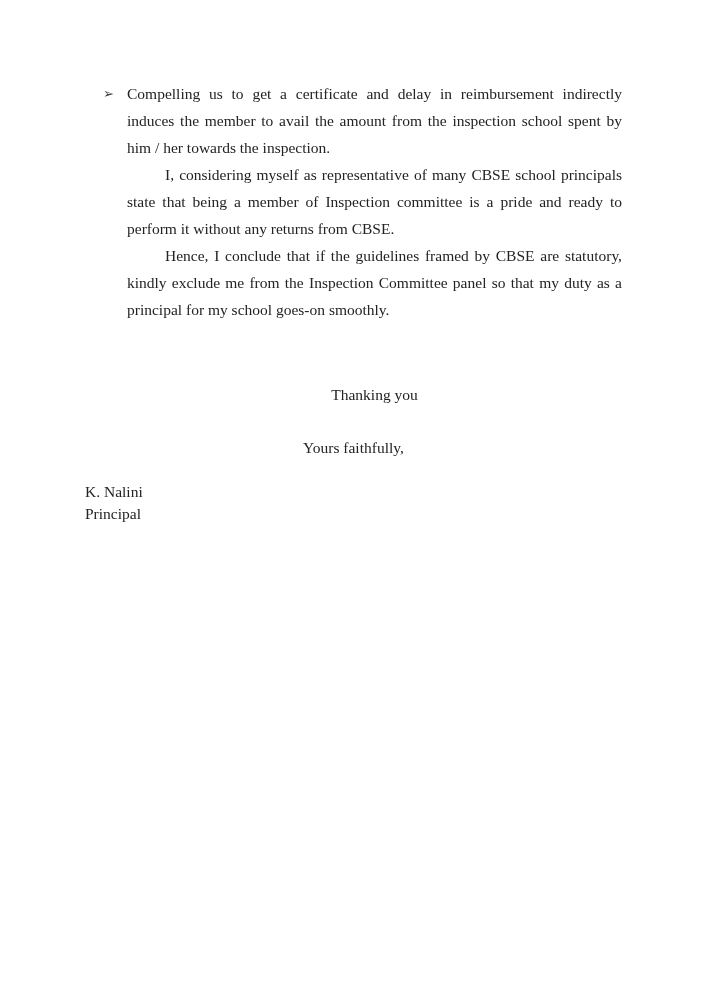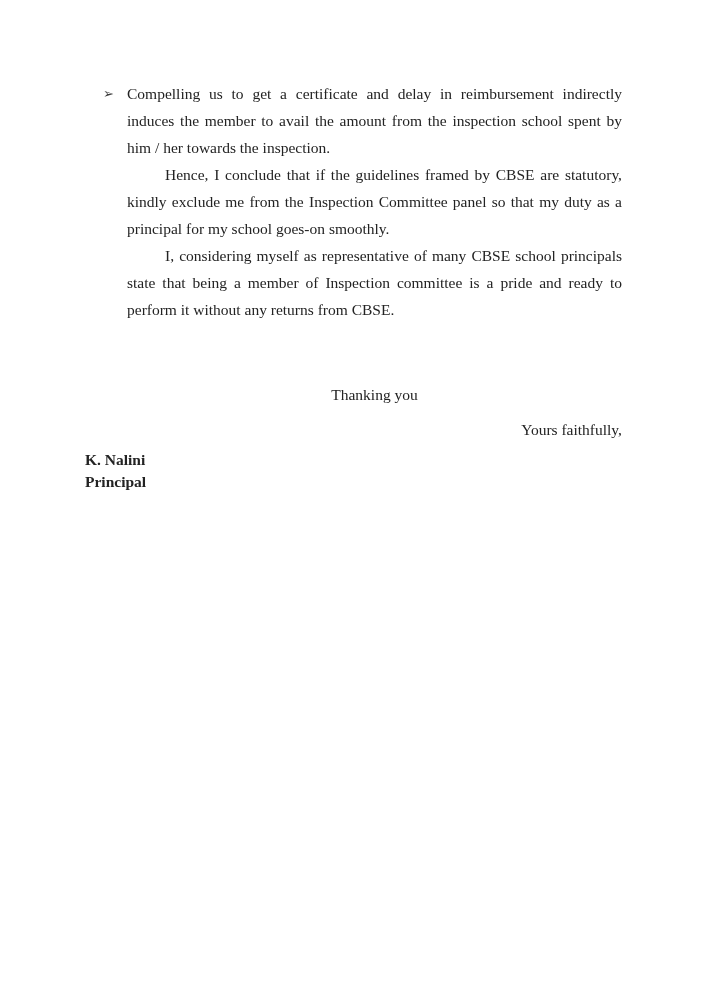--- a/index.html
+++ b/index.html
@@ -38,50 +38,50 @@
     font-size: 13px;
     line-height: 27px;
     color: #3a3a3a;
   }
   .body-paragraph {
     margin: 0 0 0 42px;
     text-indent: 38px;
     text-align: justify;
   }
   .closing-line {
-    margin: 58px 0 8px 42px;
+    margin: 58px 0 0 42px;
     width: 495px;
     text-align: center;
   }
   .valediction-line {
-    text-align: right;
+    margin-top: 26px;
+    text-align: center;
   }
   .signature-block {
-    margin-top: 6px;
+    margin-top: 20px;
     line-height: 21.5px;
-    font-weight: bold;
   }
   .signature-block div {
     white-space: nowrap;
   }
 </style>
 </head>
 <body>
 
 <div class="page">
   <div class="letter">
 
     <div class="bullet-item">
       <span class="bullet-marker">➢</span>
       <span>Compelling us to get a certificate and delay in reimbursement indirectly induces the member to avail the amount from the inspection school spent by him / her towards the inspection.</span>
     </div>
 
+    <p class="body-paragraph">I, considering myself as representative of many CBSE school principals state that being a member of Inspection committee is a pride and ready to perform it without any returns from CBSE.</p>
+
     <p class="body-paragraph">Hence, I conclude that if the guidelines framed by CBSE are statutory, kindly exclude me from the Inspection Committee panel so that my duty as a principal for my school goes-on smoothly.</p>
-
-    <p class="body-paragraph">I, considering myself as representative of many CBSE school principals state that being a member of Inspection committee is a pride and ready to perform it without any returns from CBSE.</p>
 
     <div class="closing-line">Thanking you</div>
 
     <div class="valediction-line">Yours faithfully,</div>
 
     <div class="signature-block">
       <div>K. Nalini</div>
       <div>Principal</div>
     </div>
 

